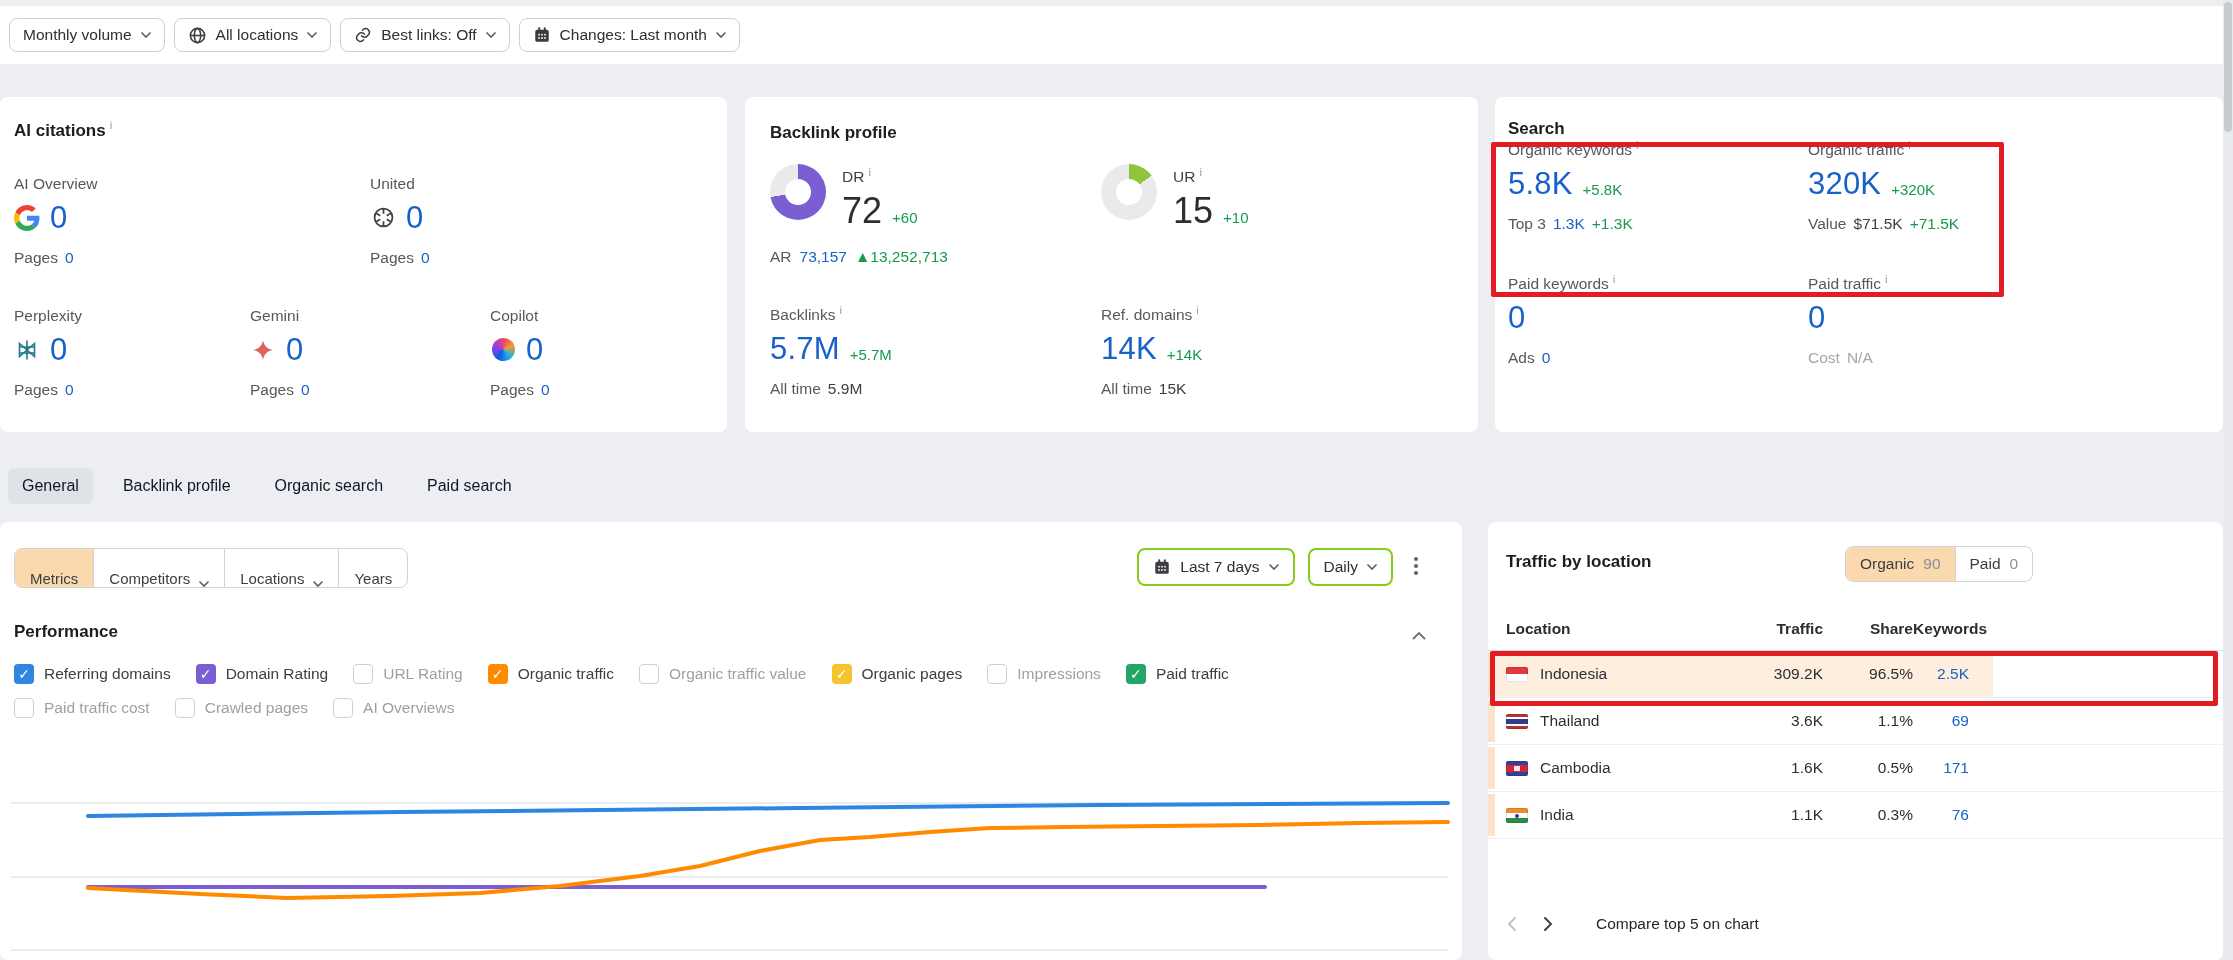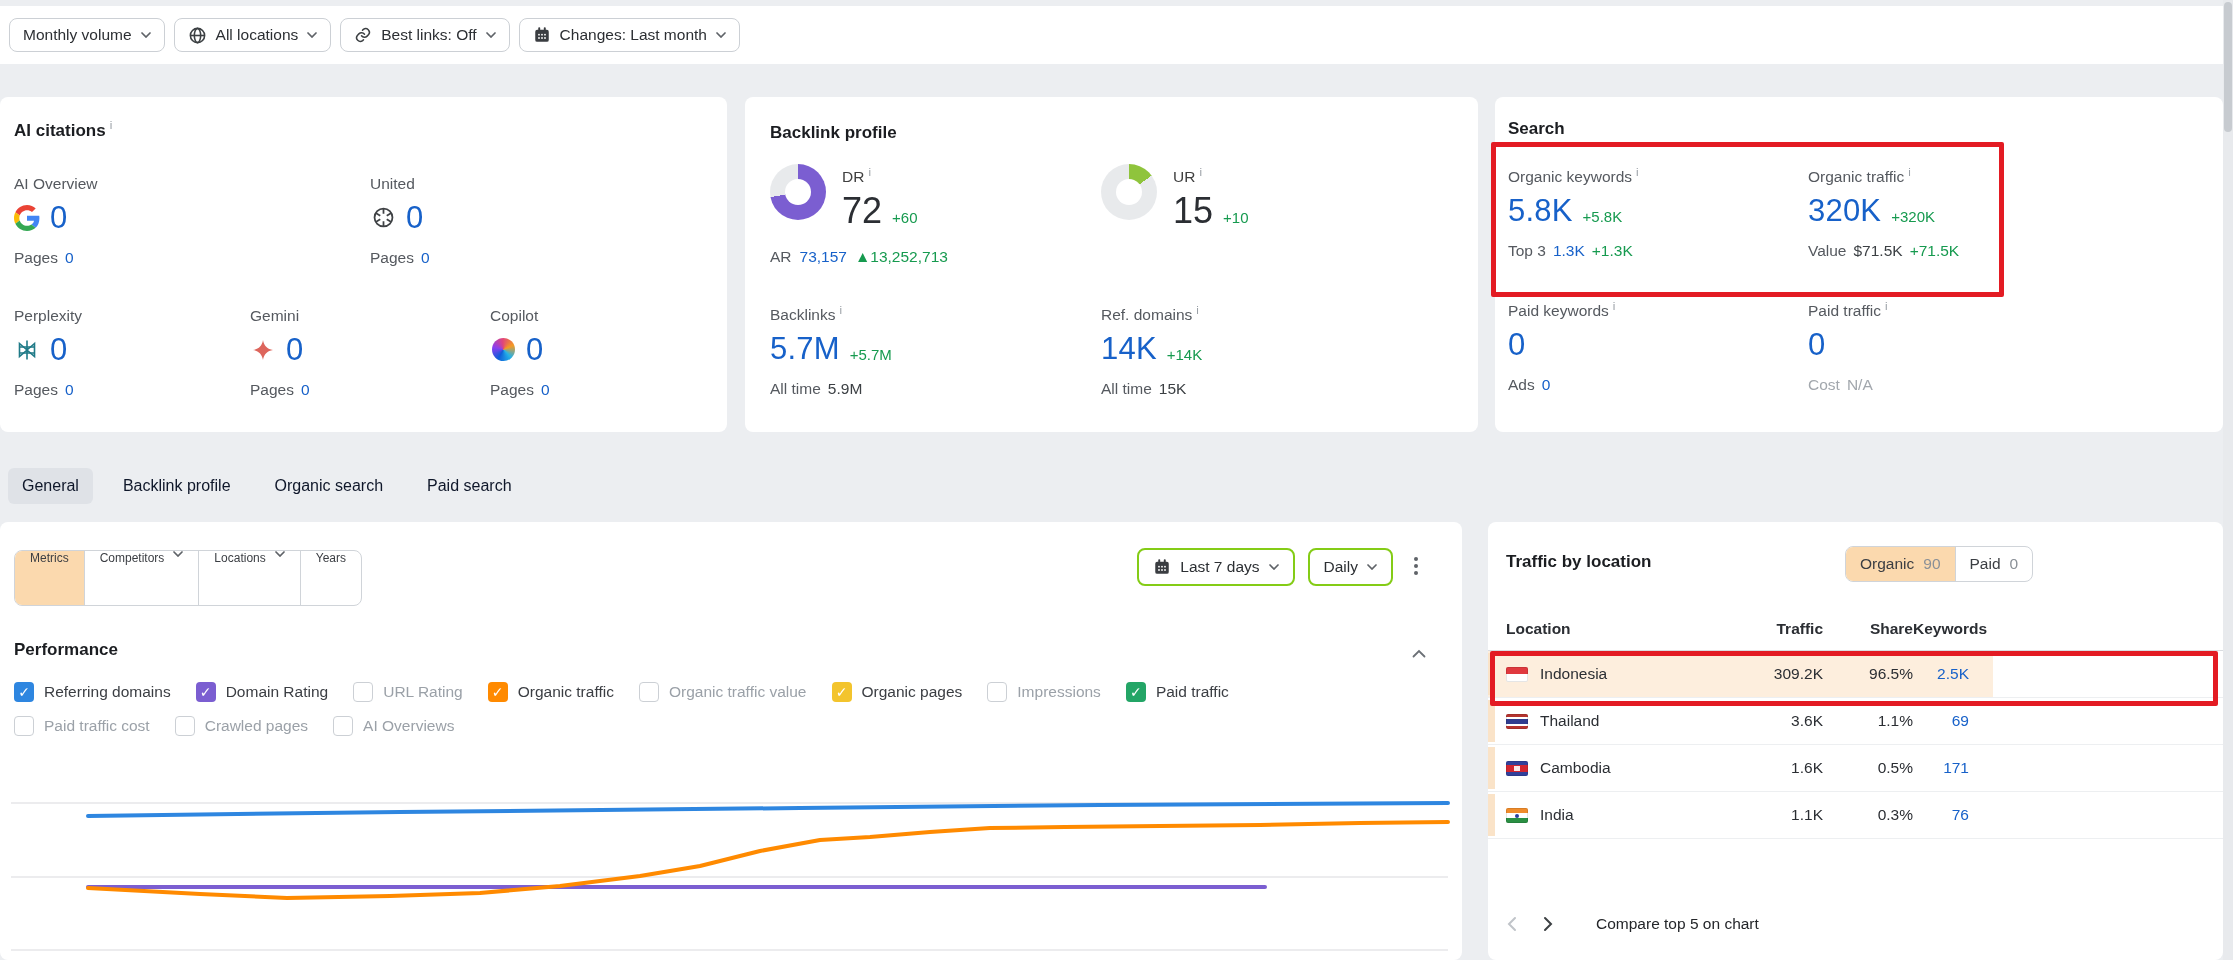--- a/index.html
+++ b/index.html
@@ -46,32 +46,32 @@
   .r-value-row { display:flex; gap:10px; margin-top:4px; }
   .r-value { font-size:36px; color:#2b2e33; }
   .r-delta { font-size:15px; color:#169a4f; align-self:flex-end; padding-bottom:6px; }
   .ar-line { margin-top:16px; font-size:15.5px; color:#55595f; display:flex; gap:8px; }
   .ar-line .v-link { color:#1761c9; }
   .ar-line .v-green { color:#169a4f; }
   .bl-grid2 { display:grid; grid-template-columns:331px auto; margin-top:38px; }
 
   
   .card-search { left:1495px; top:97px; width:728px; height:335px; padding:22px 14px 0 13px; }
-  .s-row1 { display:grid; grid-template-columns:300px auto; margin-top:27px; }
+  .s-row1 { display:grid; grid-template-columns:300px auto; }
   .s-row2 { display:grid; grid-template-columns:300px auto; margin-top:40px; }
 
   
   .tabs { position:absolute; left:8px; top:468px; display:flex; align-items:center; gap:16px; }
   .tab { font-size:16px; color:#0f172a; padding:9px 14px; border-radius:6px; cursor:pointer; white-space:nowrap; }
   .tab[data-active="true"] { background:#dfe2e7; }
 
   
   .card-perf { left:0; top:522px; width:1462px; height:438px; padding:26px 14px 0 14px; }
   .seg { display:inline-flex; border:1px solid #d0d4d9; border-radius:8px; overflow:hidden; background:#fff; }
-  .seg-item { display:flex; align-items:flex-start; gap:9px; padding:0 15px; height:54px; font-size:12px; color:#3b3e43; border-left:1px solid #d0d4d9; cursor:pointer; white-space:nowrap; }
+  .seg-item { display:flex; align-items:flex-end; gap:9px; padding:0 15px; height:38px; font-size:15px; color:#3b3e43; border-left:1px solid #d0d4d9; cursor:pointer; white-space:nowrap; }
   .seg-item:first-child { border-left:none; }
   .seg-item[data-active="true"] { background:#fbd9ae; }
   .pc-right { position:absolute; top:26px; right:36px; display:flex; align-items:center; gap:13px; }
   .btn { display:inline-flex; align-items:center; gap:9px; height:38px; padding:0 14px; border:2px solid #84cc16; border-radius:8px; background:#fff; font-size:15.5px; color:#2c2f33; cursor:pointer; }
   .kebab { border:none; background:none; padding:4px 8px; cursor:pointer; }
   .perf-head { position:relative; margin-top:34px; }
   .collapse { position:absolute; right:22px; top:4px; cursor:pointer; }
   .cb-row { display:flex; align-items:center; gap:25px; margin-top:22px; flex-wrap:nowrap; }
   .cb-row.second { margin-top:14px; gap:25px; }
   .cb { display:inline-flex; align-items:center; gap:10px; cursor:pointer; white-space:nowrap; }

